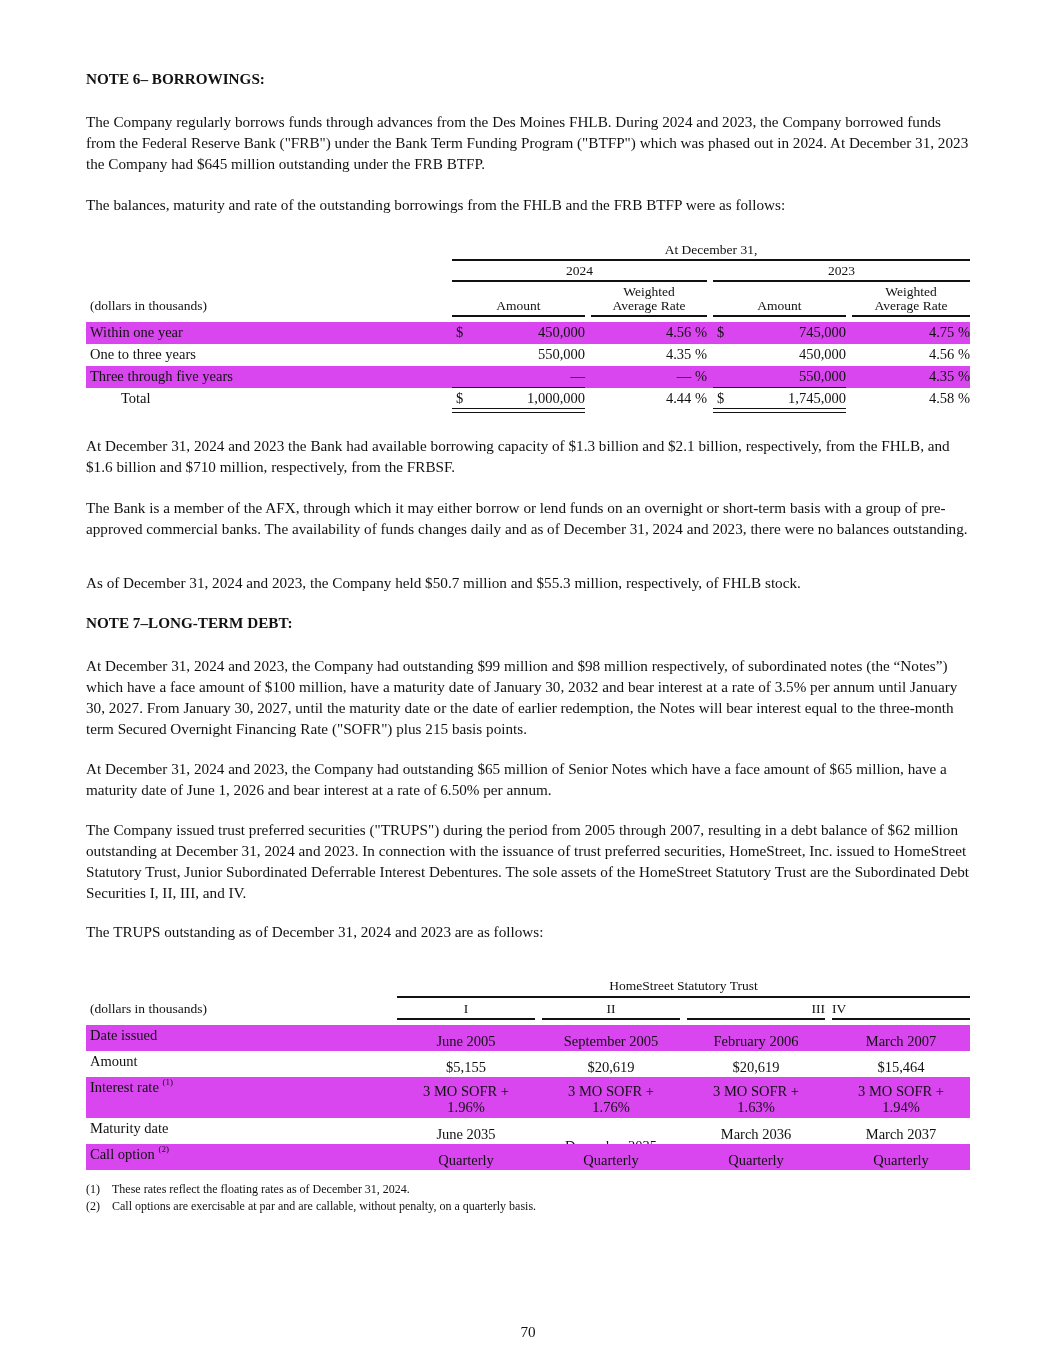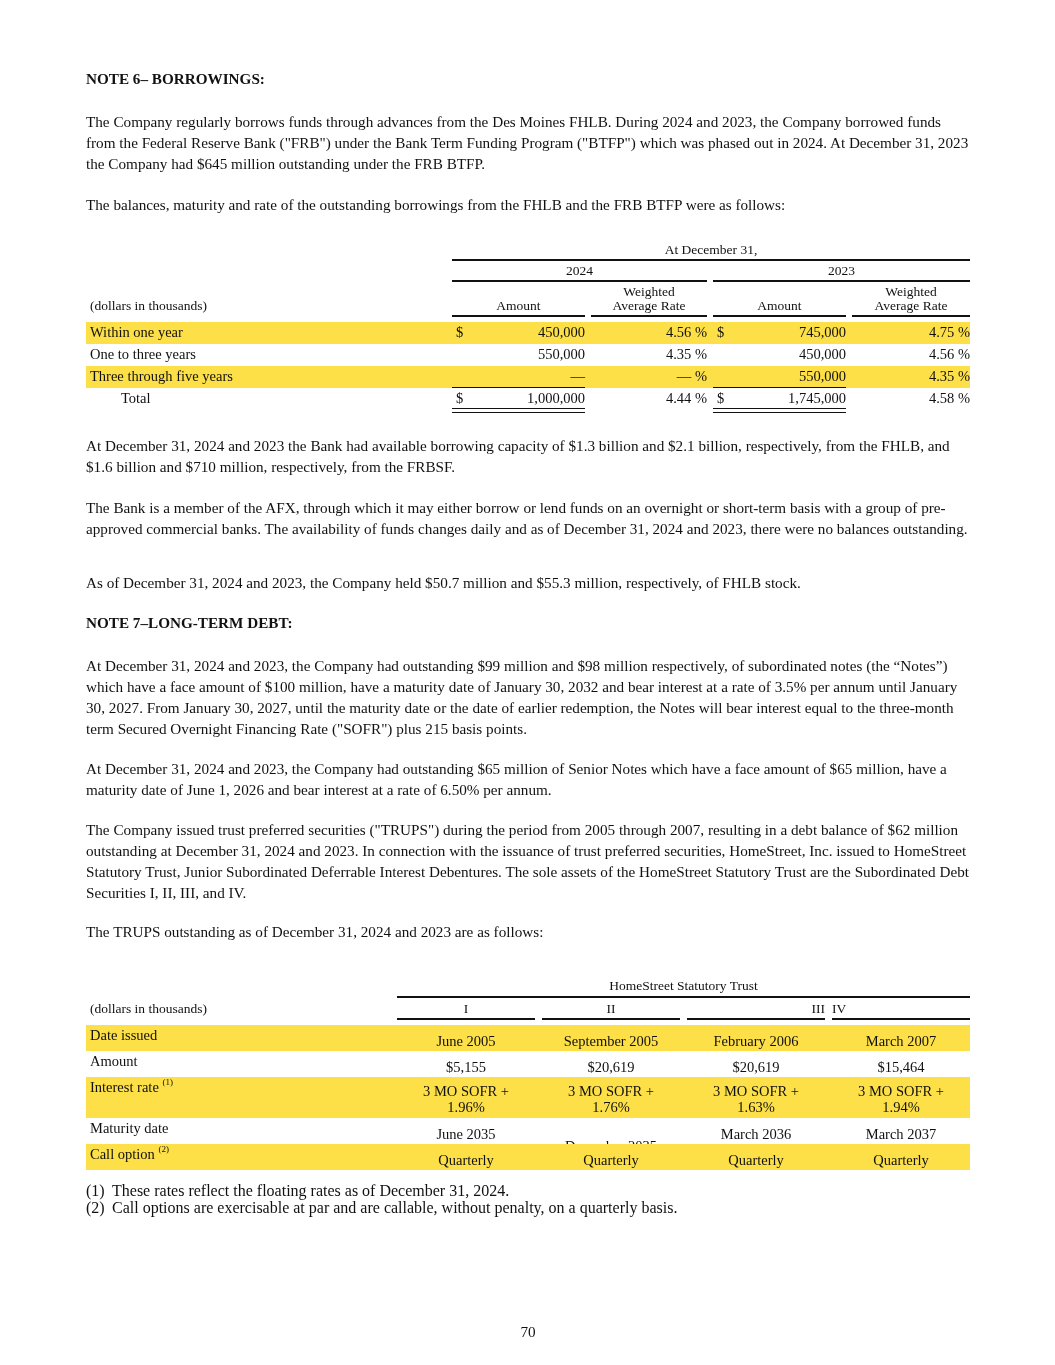--- a/index.html
+++ b/index.html
@@ -9,32 +9,32 @@
   }
   .page { position: absolute; left: 86px; top: 0; width: 884px; }
   .heading { position: absolute; left: 0; font-weight: bold; font-size: 15.2px; }
   .para { position: absolute; left: 0; width: 884px; line-height: 21px; font-family: Liberation Serif, serif; }
 
   
   .btab { position: absolute; left: 0; top: 240px; width: 884px; font-size: 13.5px; }
   .btab .abs { position: absolute; }
   .rule { position: absolute; height: 0; border-top: 2px solid #111; }
   .brow { position: absolute; left: 0; width: 884px; height: 22px; font-size: 14.5px; }
-  .shade { background: #fde047; }
+  .shade { background: #d946ef; }
   .brow span { position: absolute; top: 2px; white-space: nowrap; }
   .r { text-align: right; }
   .c { text-align: center; }
 
   
   .ttab { position: absolute; left: 0; top: 978px; width: 884px; font-size: 14.5px; }
   .trow { position: absolute; left: 0; width: 884px; }
   .trow .lbl { position: absolute; left: 4px; top: 2px; white-space: nowrap; }
   .trow .cell { position: absolute; text-align: center; width: 140px; line-height: 16px; }
   sup { font-size: 9px; vertical-align: top; position: relative; top: -2px; }
-  .fn { position: absolute; left: 0; font-size: 16px; white-space: nowrap; }
+  .fn { position: absolute; left: 0; font-size: 12px; white-space: nowrap; }
   .fn .num { display: inline-block; width: 26px; }
   .pageno { position: absolute; left: 0; width: 884px; text-align: center; top: 1323px; font-size: 15.2px; }
 </style>
 </head>
 <body>
 
 <div class="page">
 
   <div class="heading" style="top:70px">NOTE 6– BORROWINGS:</div>
   <div class="para" style="top:111px">The Company regularly borrows funds through advances from the Des Moines FHLB. During 2024 and 2023, the Company borrowed funds from the Federal Reserve Bank ("FRB") under the Bank Term Funding Program ("BTFP") which was phased out in 2024. At December 31, 2023 the Company had $645 million outstanding under the FRB BTFP.</div>

